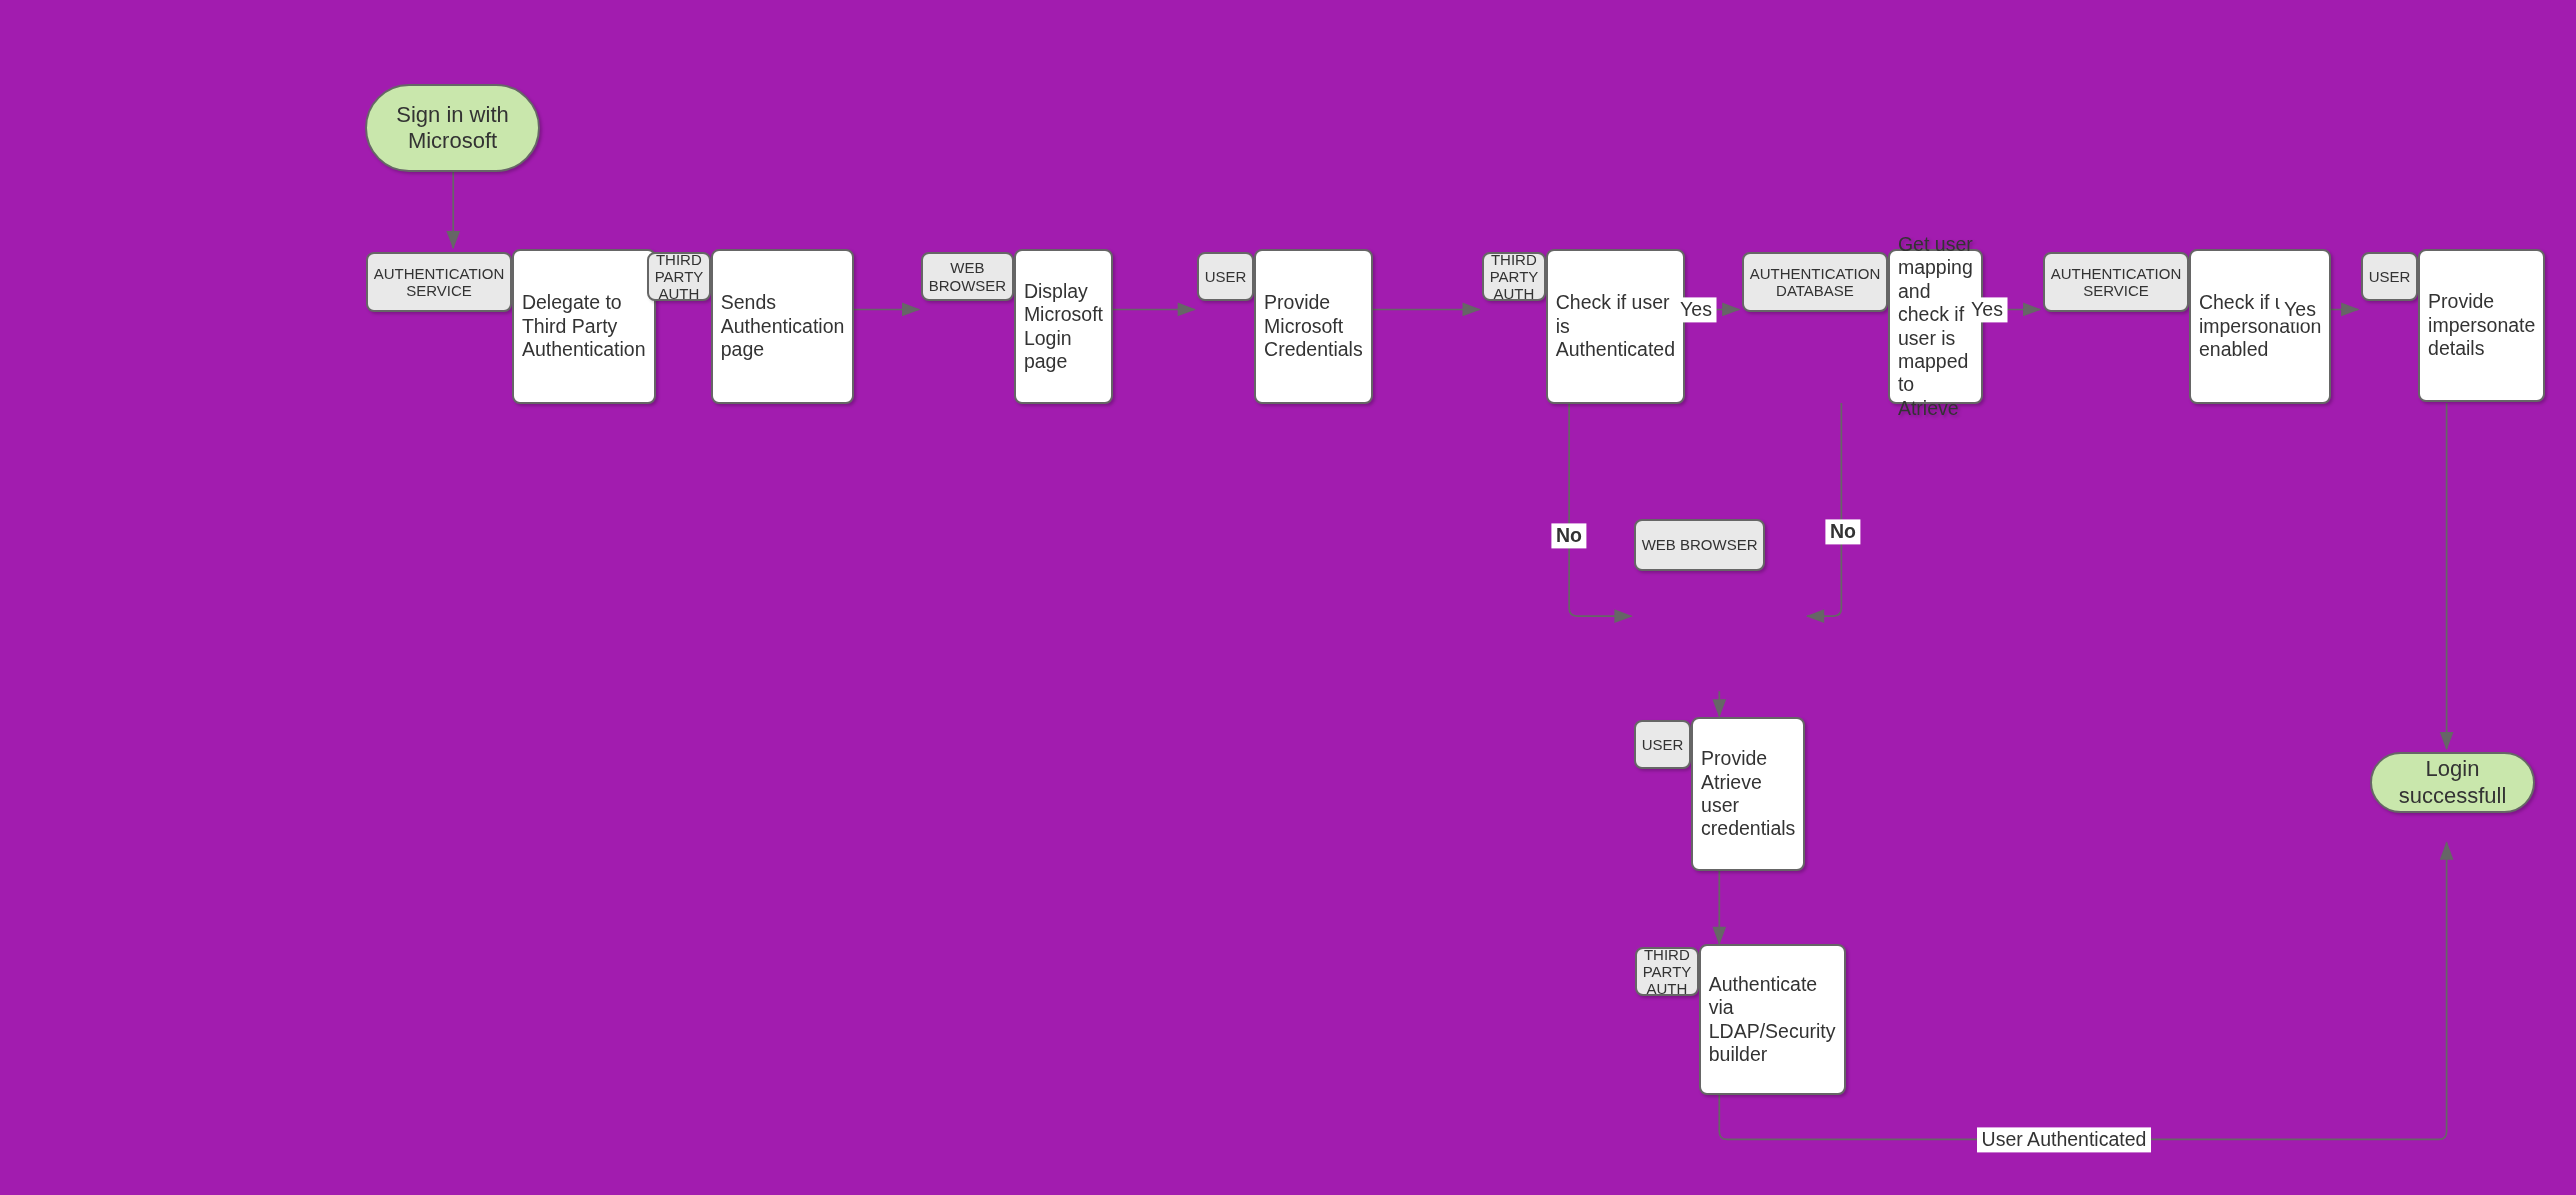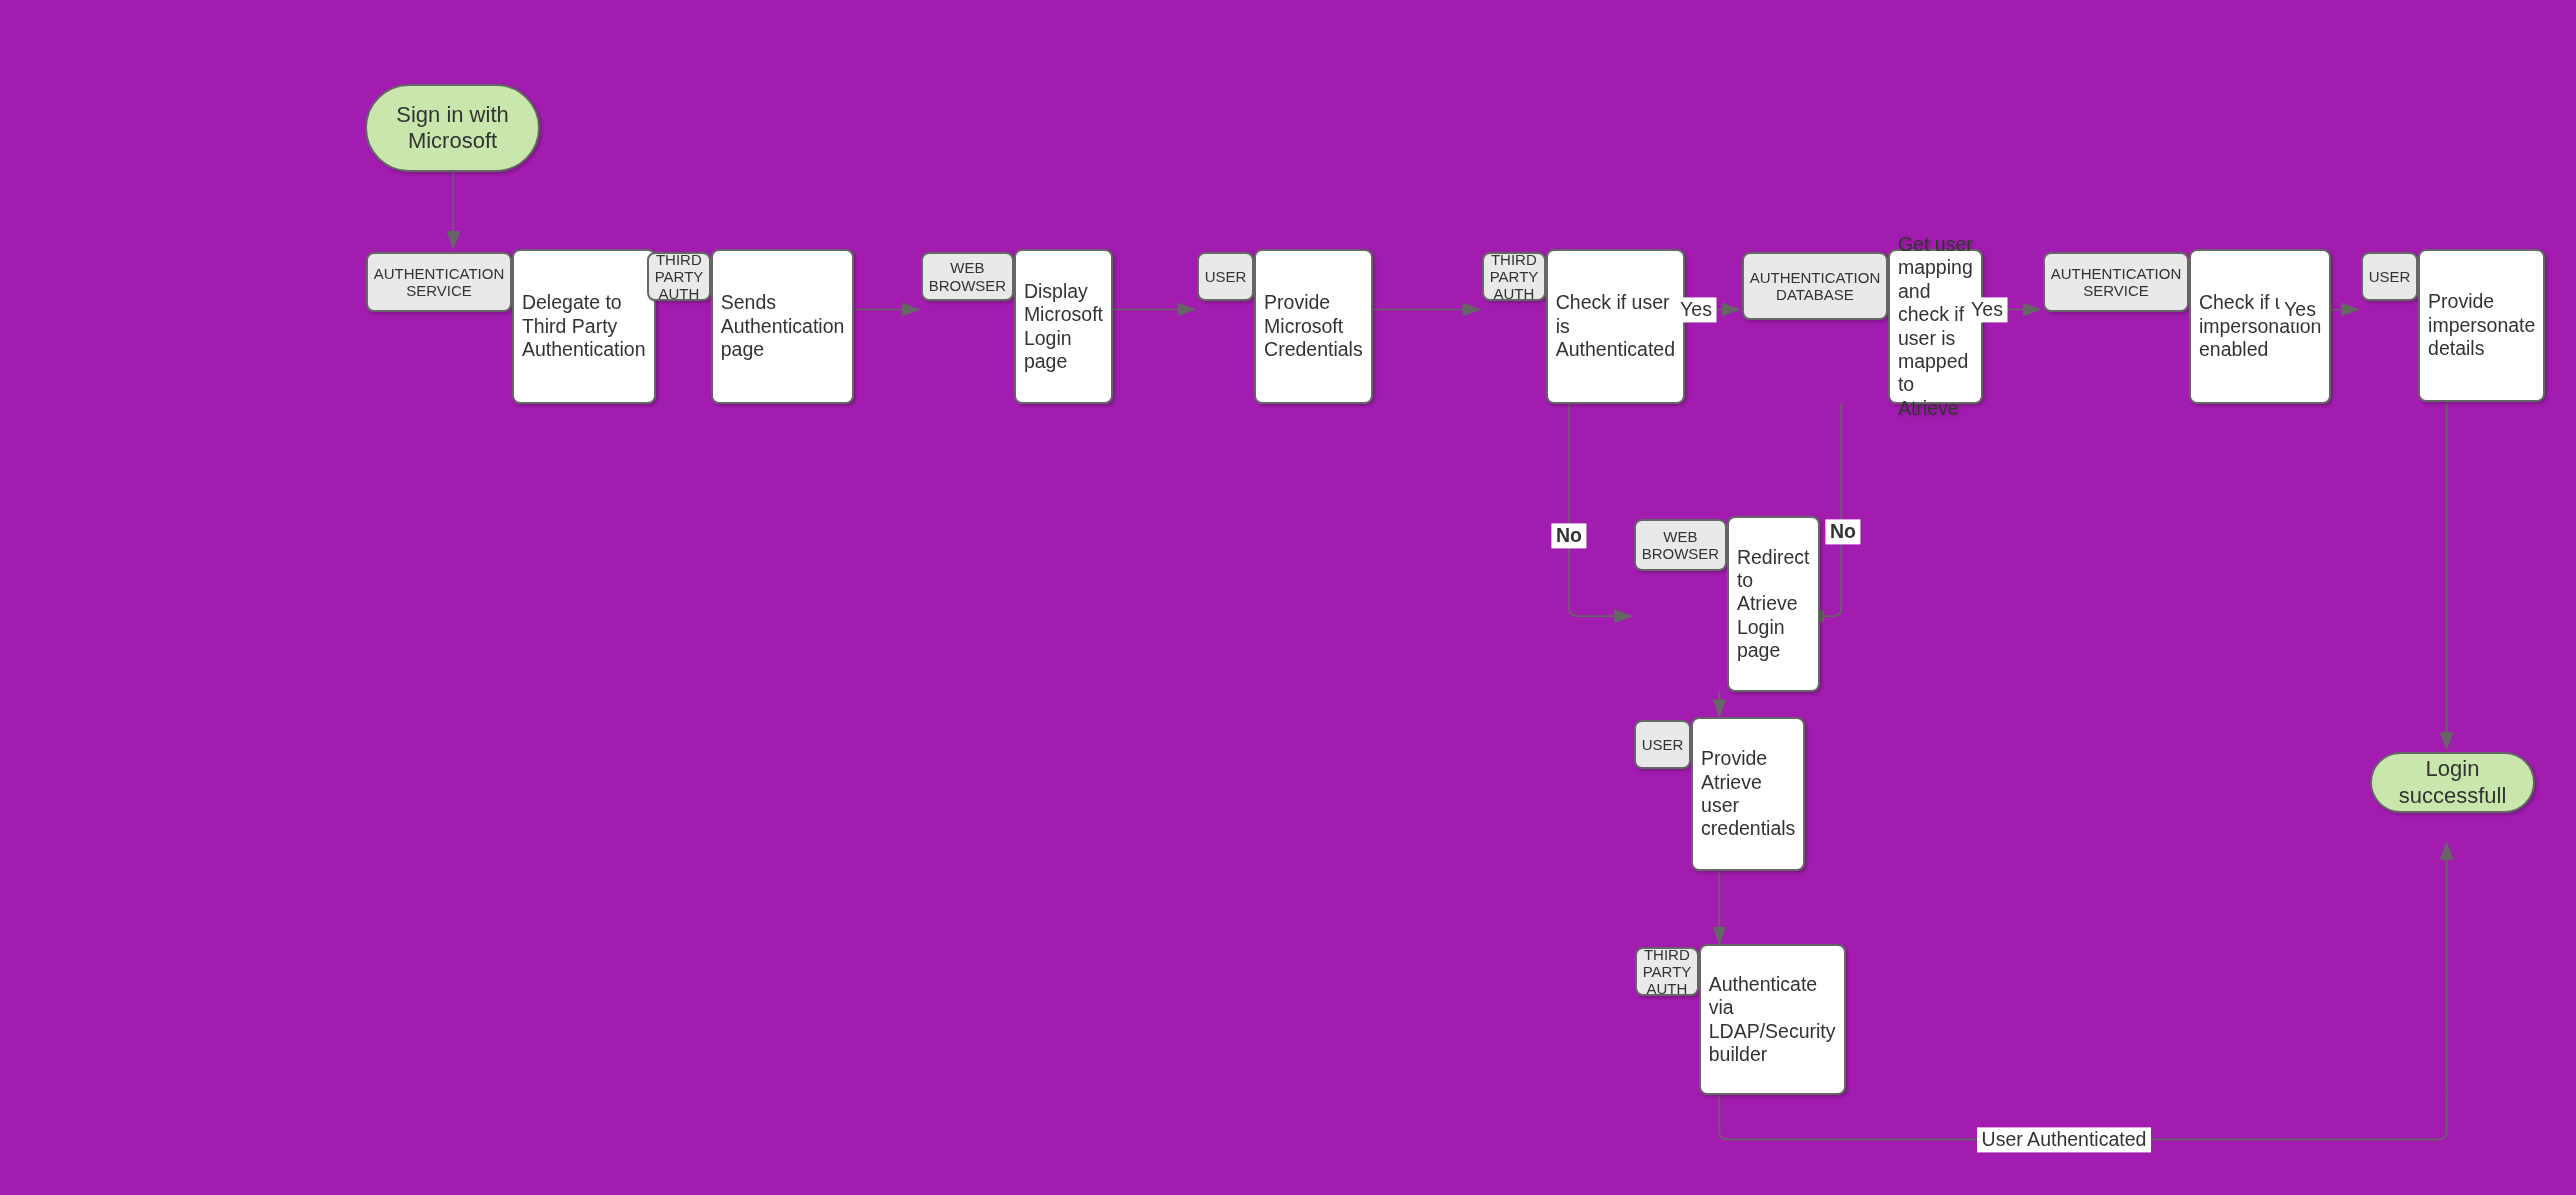--- a/index.html
+++ b/index.html
@@ -147,37 +147,36 @@
     <div class="node-header" style="height:49px;">USER</div>
     <div class="node-body">Provide Microsoft Credentials</div>
   </div>
 
   <div class="node" style="left:1482px; top:252px; width:175px; height:152px;">
     <div class="node-header" style="height:49px;">THIRD PARTY AUTH</div>
     <div class="node-body">Check if user is Authenticated</div>
   </div>
 
   <div class="node" style="left:1742px; top:252px; width:200px; height:152px;">
-    <div class="node-header" style="height:68px;">AUTHENTICATION DATABASE</div>
+    <div class="node-header" style="height:60px;">AUTHENTICATION DATABASE</div>
     <div class="node-body">Get user mapping and check if user is mapped to Atrieve</div>
   </div>
 
   <div class="node" style="left:2043px; top:252px; width:199px; height:152px;">
     <div class="node-header" style="height:60px;">AUTHENTICATION SERVICE</div>
     <div class="node-body">Check if user impersonation enabled</div>
   </div>
 
   <div class="node" style="left:2361px; top:252px; width:171px; height:150px;">
     <div class="node-header" style="height:49px;">USER</div>
     <div class="node-body">Provide impersonate details</div>
   </div>
 
   <div class="node" style="left:1634px; top:519px; width:172px; height:173px;">
     <div class="node-header" style="height:52px;">WEB BROWSER</div>
-    <div class="node-body">Redirect to Atrieve Login page</div>
   </div>
 
   <div class="node" style="left:1634px; top:720px; width:171px; height:151px;">
     <div class="node-header" style="height:49px;">USER</div>
     <div class="node-body">Provide Atrieve user credentials</div>
   </div>
 
   <div class="node" style="left:1635px; top:947px; width:170px; height:148px;">
     <div class="node-header" style="height:49px;">THIRD PARTY AUTH</div>
     <div class="node-body">Authenticate via LDAP/Security builder</div>

